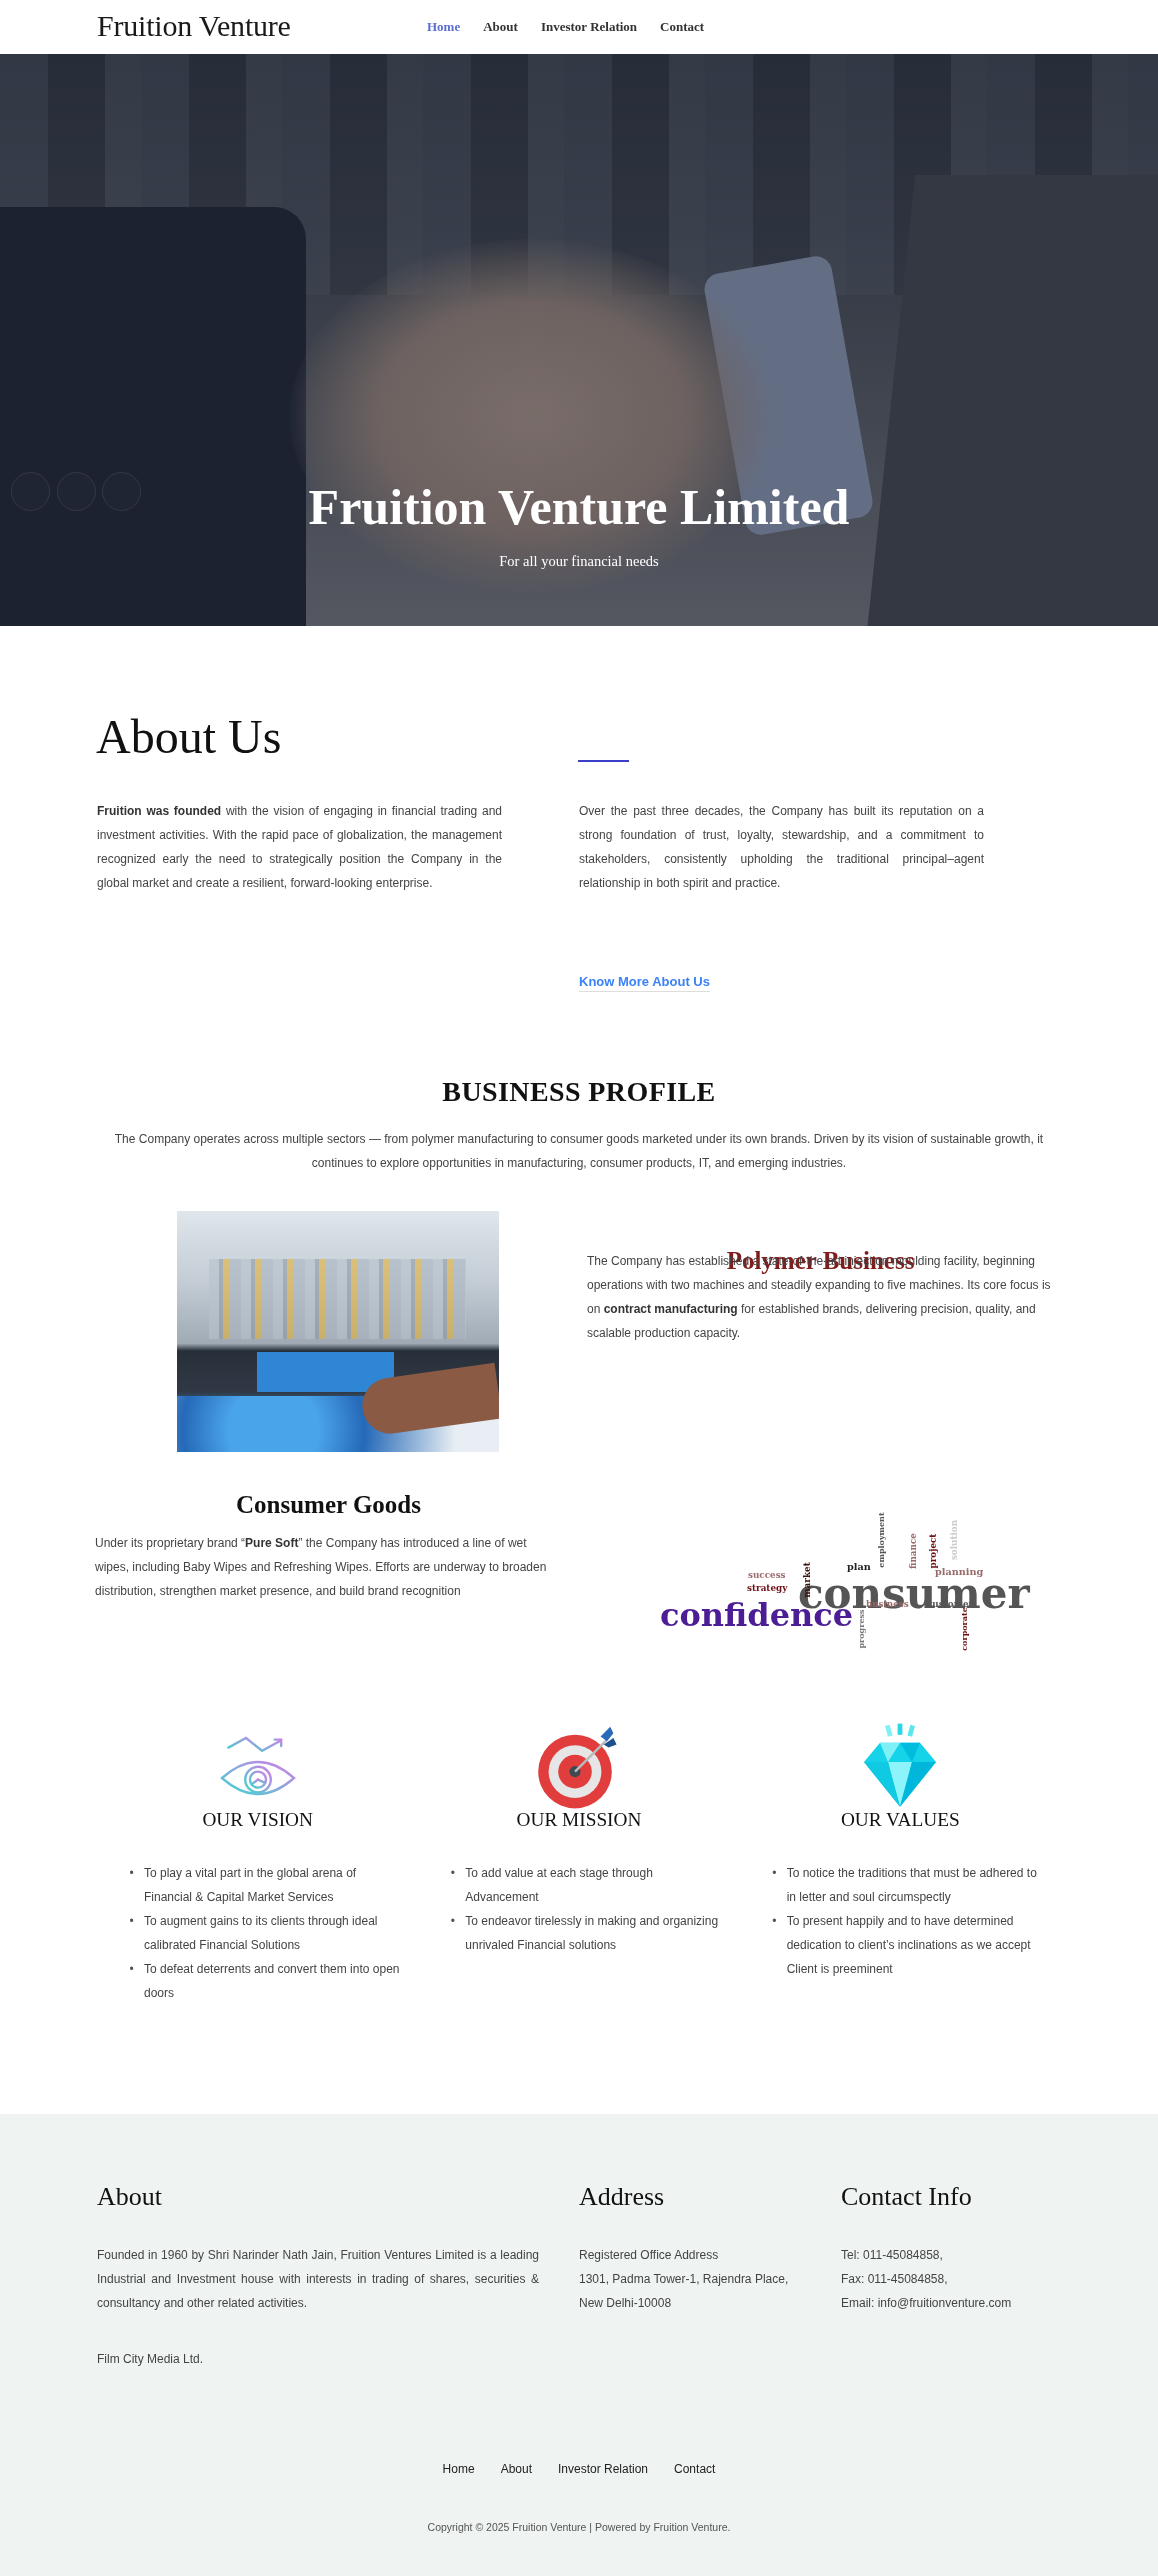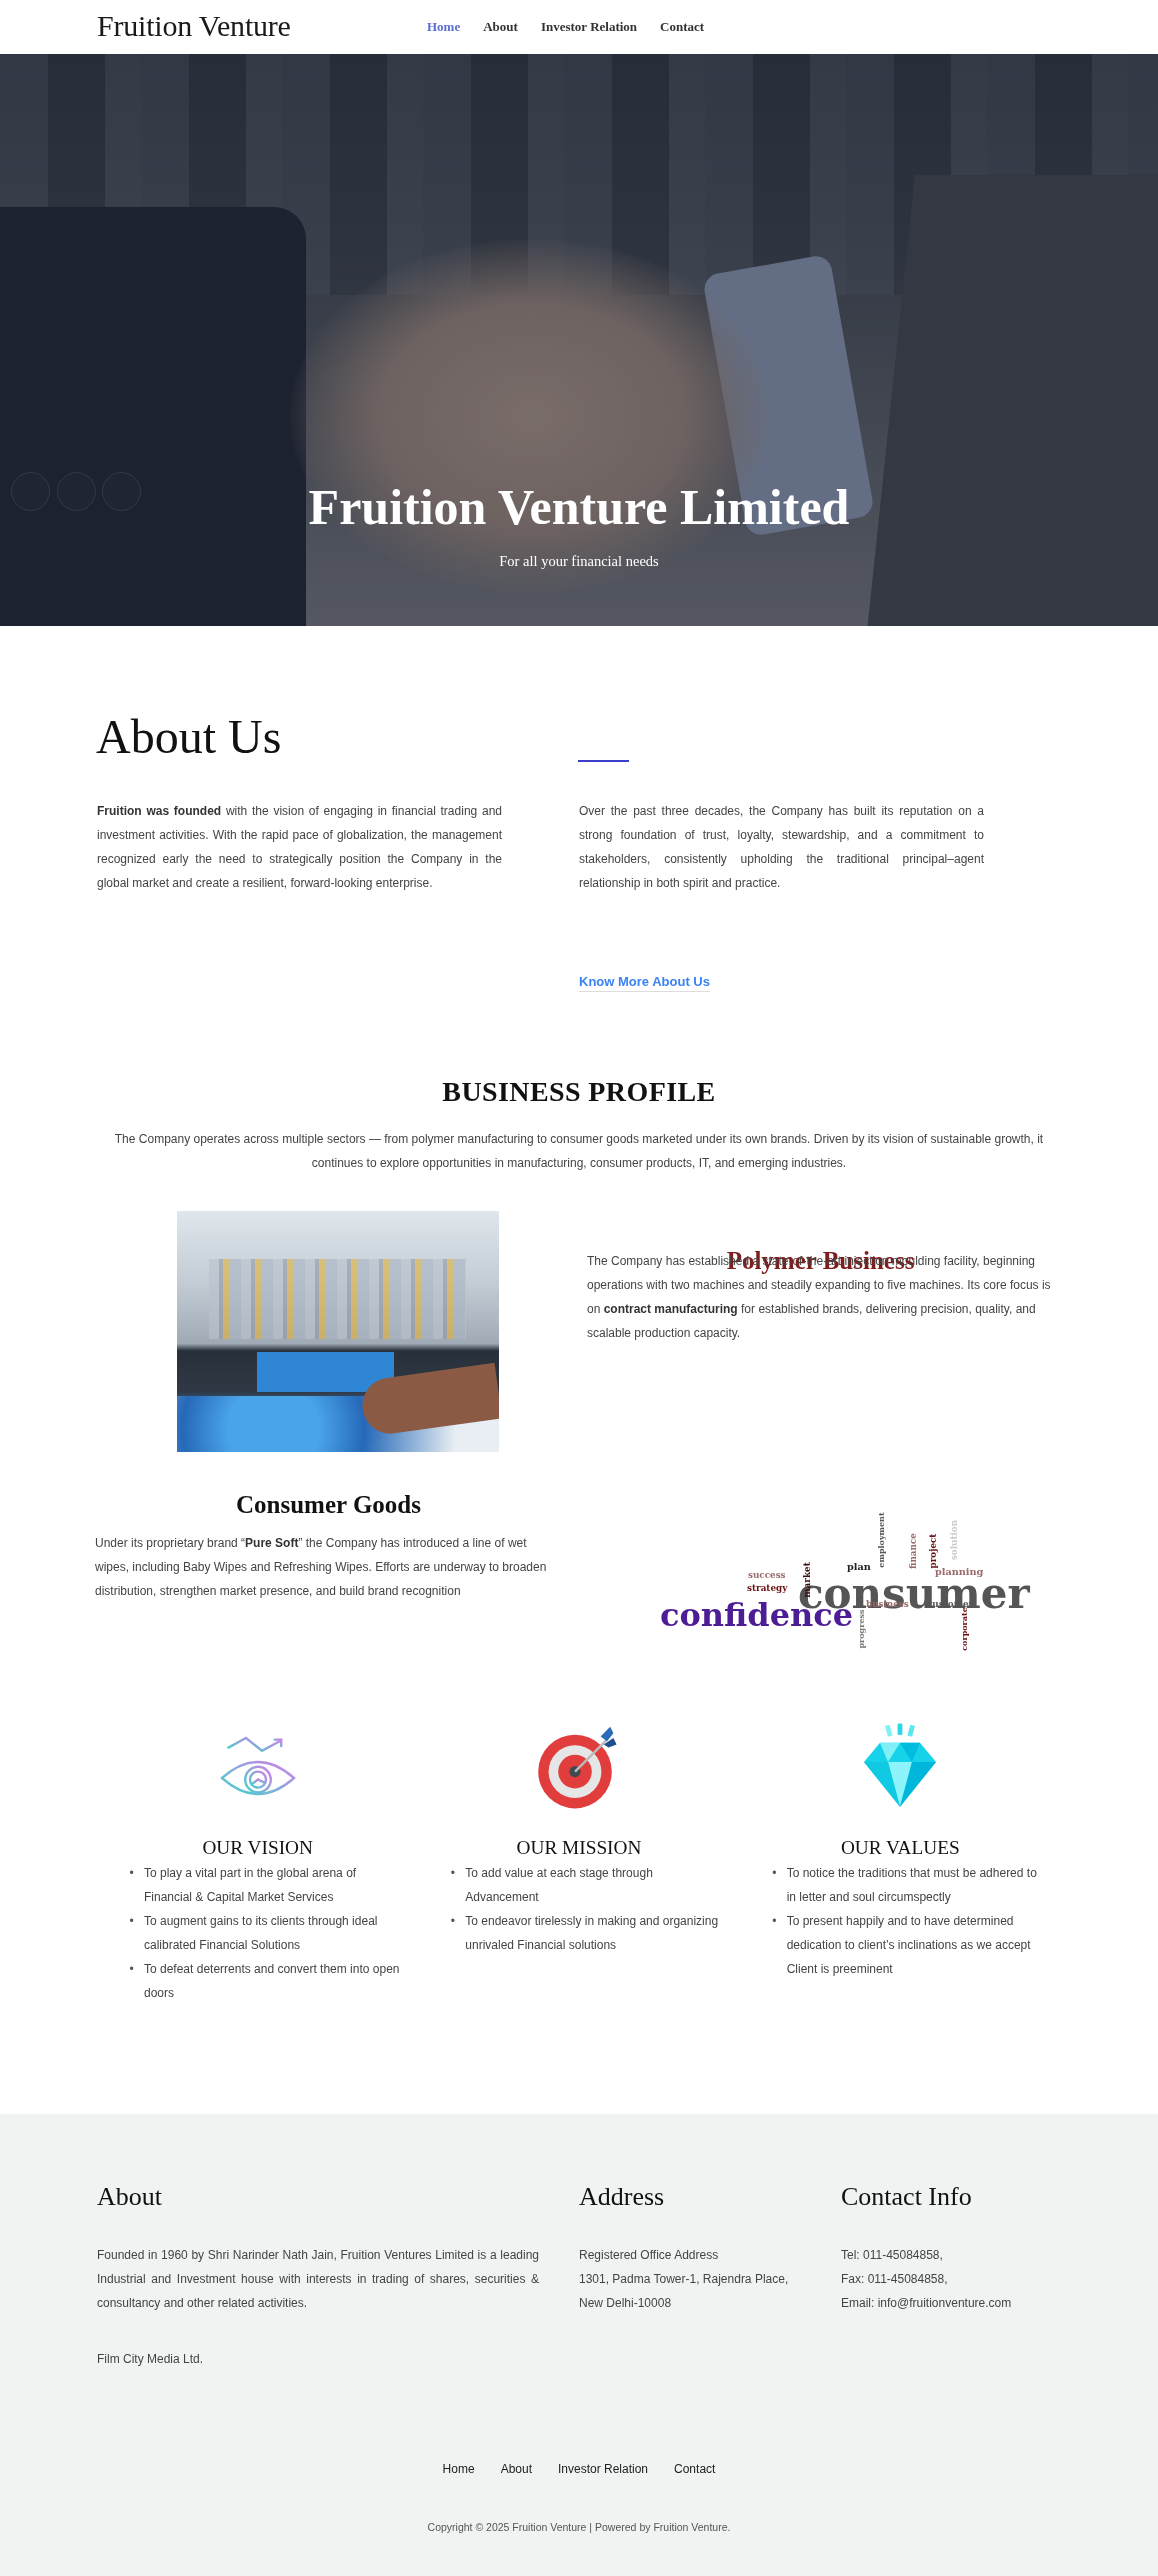--- a/index.html
+++ b/index.html
@@ -54,21 +54,21 @@
   .consumer-title { position: absolute; left: 95px; width: 467px; top: 463px; text-align: center; font-family: "Liberation Serif", serif; font-weight: bold; font-size: 25px; color: #111; }
   .consumer-text { position: absolute; left: 95px; width: 467px; top: 503px; font-size: 12px; line-height: 24px; color: #444; }
 
   .wordcloud { position: absolute; left: 660px; top: 491px; width: 322px; height: 145px; }
   .wordcloud span { position: absolute; font-family: "DejaVu Serif", serif; font-weight: bold; white-space: nowrap; }
 
   
   .vmv { position: relative; height: 402px; display: flex; padding: 0 97px; }
   .col { position: relative; width: 322px; }
   .col .icon { position: absolute; left: 0; right: 0; top: 9.7px; height: 88px; display: flex; justify-content: center; }
-  .col h3 { position: absolute; left: 0; right: 0; top: 125px; text-align: center; font-family: "Liberation Serif", serif; font-weight: normal; font-size: 19.3px; color: #111; }
+  .col h3 { position: absolute; left: 0; right: 0; top: 97px; text-align: center; font-family: "Liberation Serif", serif; font-weight: normal; font-size: 19.3px; color: #111; }
   .col ul { position: absolute; left: 47px; right: 16px; top: 149px; list-style: none; }
   .col li { position: relative; padding-left: 0; font-size: 12px; line-height: 24px; color: #444; }
   .col li::before { content: "•"; position: absolute; left: -14.5px; top: 0; color: #555; }
 
   
   .footer { background: #eff3f2; height: 467px; position: relative; }
   .f-about-h { position: absolute; left: 97px; top: 68px; font-family: "Liberation Serif", serif; font-size: 26px; color: #111; font-weight: normal; }
   .f-about-p { position: absolute; left: 97px; top: 129px; width: 442px; font-size: 12px; line-height: 24px; text-align: justify; color: #444; }
   .f-film { position: absolute; left: 97px; top: 233px; font-size: 12px; line-height: 24px; color: #444; }
   .f-addr-h { position: absolute; left: 579px; top: 68px; font-family: "Liberation Serif", serif; font-size: 26px; color: #111; font-weight: normal; }

